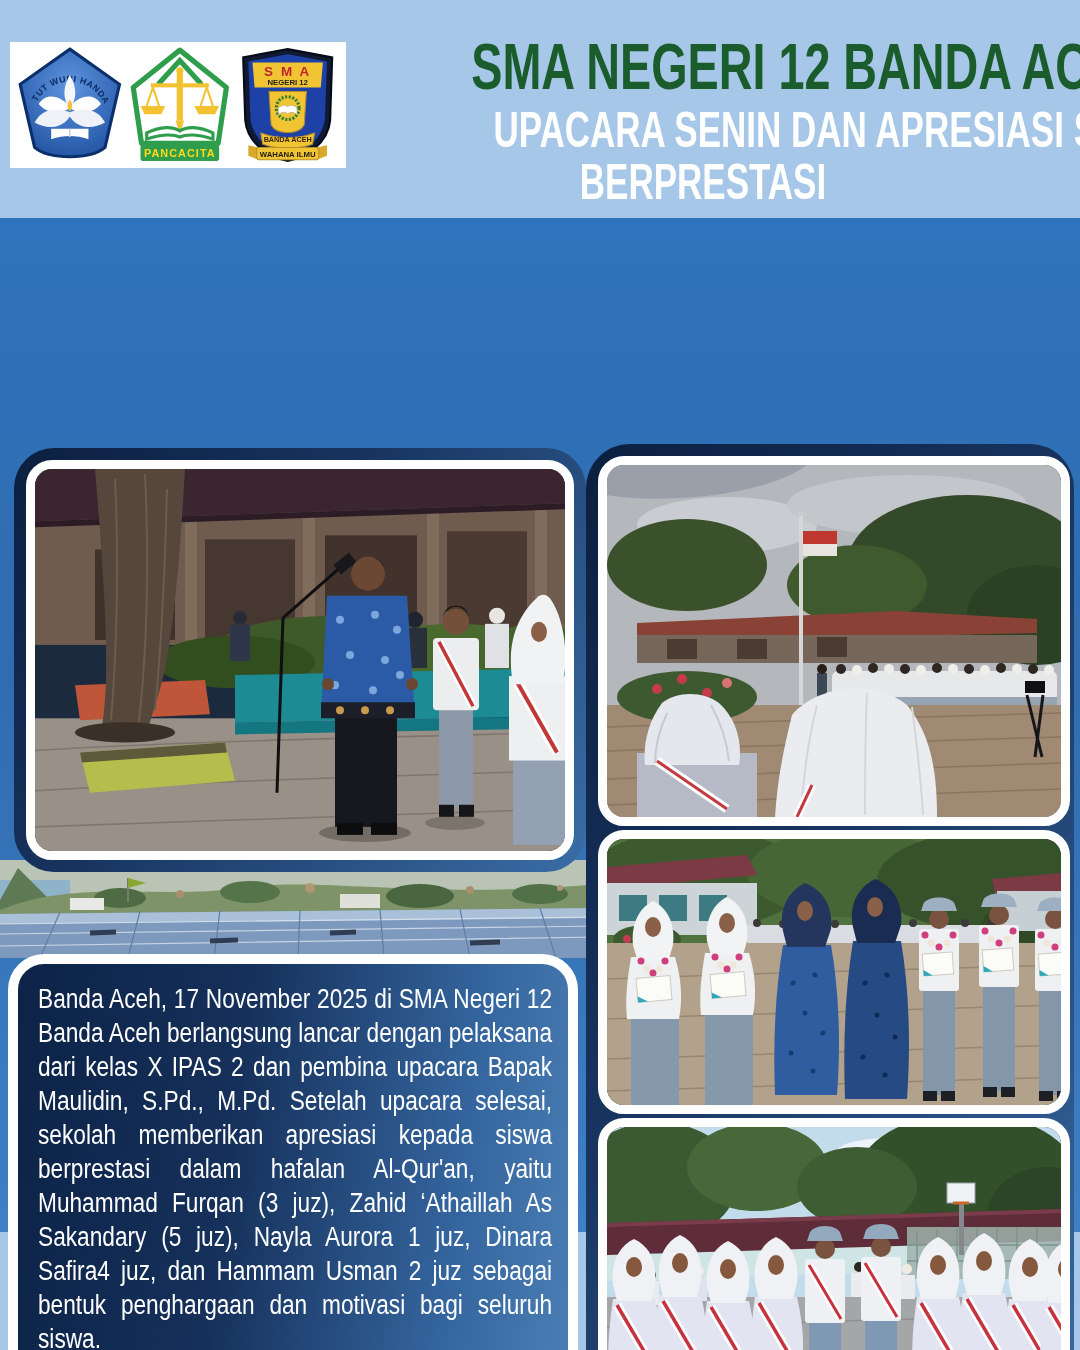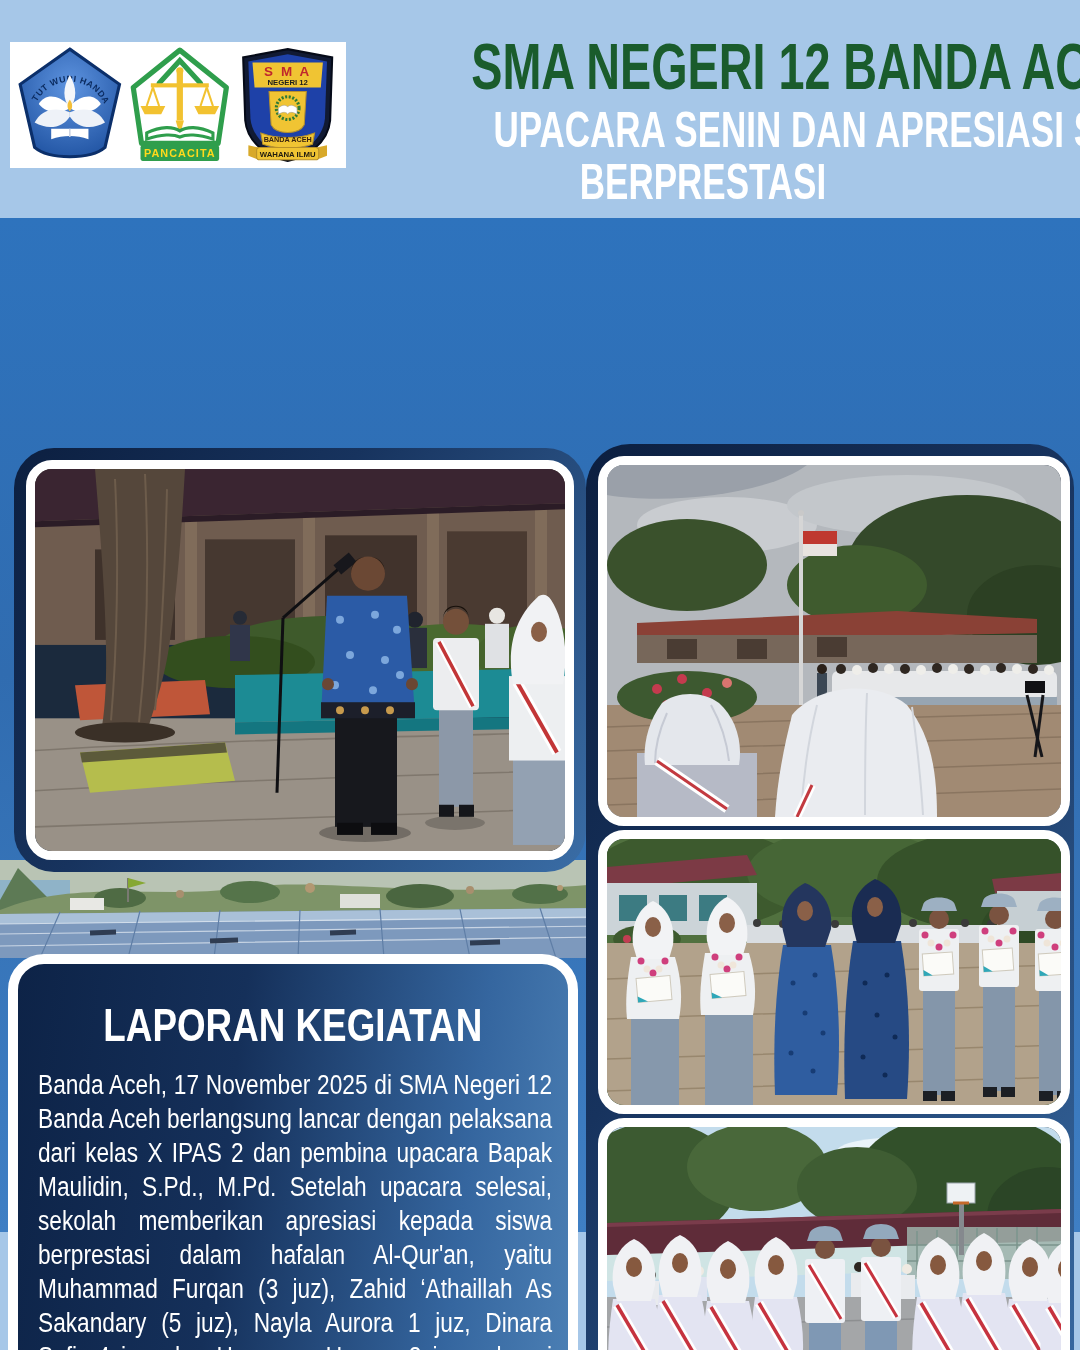--- a/index.html
+++ b/index.html
@@ -472,23 +472,20 @@
         <use href="#bD" transform="translate(196,96)"></use>
         <use href="#bD" transform="translate(252,94)"></use>
         <use href="#gD" transform="translate(306,110)"></use>
         <use href="#gD" transform="translate(352,106)"></use>
         <use href="#gD" transform="translate(398,112)"></use>
         <use href="#gD" transform="translate(434,114)"></use>
       </svg>
     </div>
 
     <div class="report">
-      <div class="report-title">
-        <span class="cx">LAPORAN KEGIATAN</span>
-      </div>
       <div class="report-body">Banda Aceh, 17 November 2025 di SMA Negeri 12 Banda Aceh berlangsung lancar dengan pelaksana dari kelas X IPAS 2 dan pembina upacara Bapak Maulidin, S.Pd., M.Pd. Setelah upacara selesai, sekolah memberikan apresiasi kepada siswa berprestasi dalam hafalan Al-Qur'an, yaitu Muhammad Furqan (3 juz), Zahid ‘Athaillah As Sakandary (5 juz), Nayla Aurora 1 juz, Dinara Safira4 juz, dan Hammam Usman 2 juz sebagai bentuk penghargaan dan motivasi bagi seluruh siswa.</div>
     </div>
   </div>
 
   <div class="footer">
     <div class="visit">
       <span class="cx">Visit our website</span>
     </div>
 
     <div id="globe" class="icon-circle">

